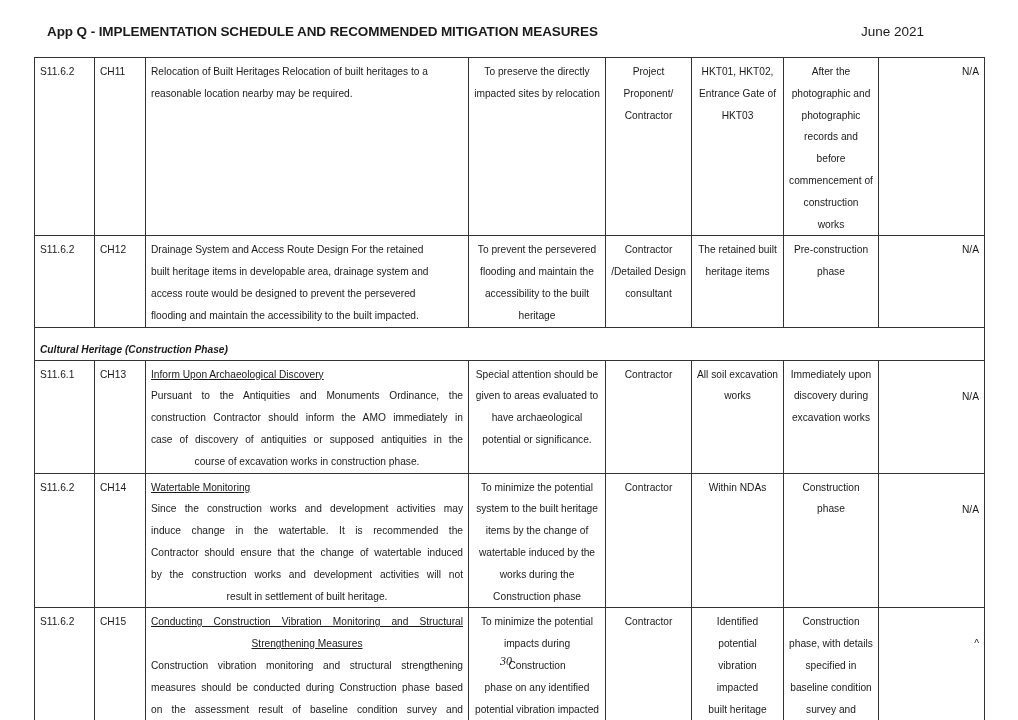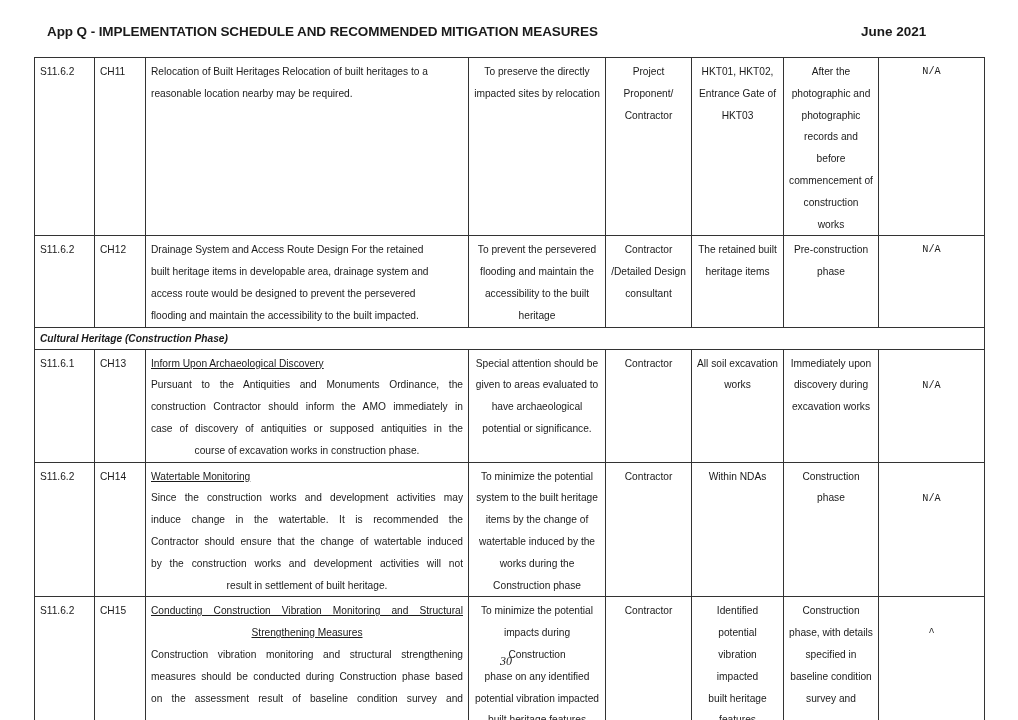--- a/index.html
+++ b/index.html
@@ -1,30 +1,30 @@
 <!DOCTYPE html>
 <html><head>
 <meta charset="utf-8">
 <style>
   html, body { margin: 0; padding: 0; background: #ffffff; }
   body { width: 1018px; height: 720px; position: relative; overflow: hidden; font-family: "Liberation Sans", sans-serif; color: #1a1a1a; }
   .hdr-title { position: absolute; left: 47px; top: 24px; font-size: 13.5px; font-weight: bold; letter-spacing: -0.1px; }
-  .hdr-date { position: absolute; left: 861px; top: 24px; font-size: 13.5px; font-weight: bold; }
+  .hdr-date { position: absolute; left: 861px; top: 24px; font-size: 13.5px; font-weight: normal; }
   table.sched { position: absolute; left: 34px; top: 57px; width: 950px; border-collapse: collapse; table-layout: fixed; }
   table.sched td { border: 1.3px solid #333; vertical-align: top; padding: 3px 5px 0 5px; font-size: 10.2px; line-height: 21.8px; }
   td.c-ref { font-size: 9.5px; }
   td.c-id { font-size: 9.5px; }
   td.c-desc { font-size: 10.4px; }
   td.center { text-align: center; font-size: 9.6px; margin-left: 14px; }
-  td.na { text-align: center; font-size: 10.6px; font-family: Liberation Mono, monospace; }
+  td.na { text-align: right; font-size: 10.6px; }
   .ul { text-decoration: underline; }
   .line { display: block; }
   .just-line { display: block; text-align: justify; text-align-last: justify; }
   .last-line { display: block; text-align: center; }
-  tr.section td { font-weight: bold; font-style: italic; font-size: 10.2px; line-height: 20px; padding-top: 1px; }
+  tr.section td { font-weight: bold; font-style: italic; font-size: 10.2px; line-height: 20px; padding-top: 12px; }
   .page-num { position: absolute; left: 500px; top: 654px; font-family: "Liberation Serif", serif; font-size: 12px; font-style: italic; }
 </style>
 </head>
 <body>
 
 <div class="hdr-title">App Q - IMPLEMENTATION SCHEDULE AND RECOMMENDED MITIGATION MEASURES</div>
 <div class="hdr-date">June 2021</div>
 
 <table class="sched">
   <colgroup>

